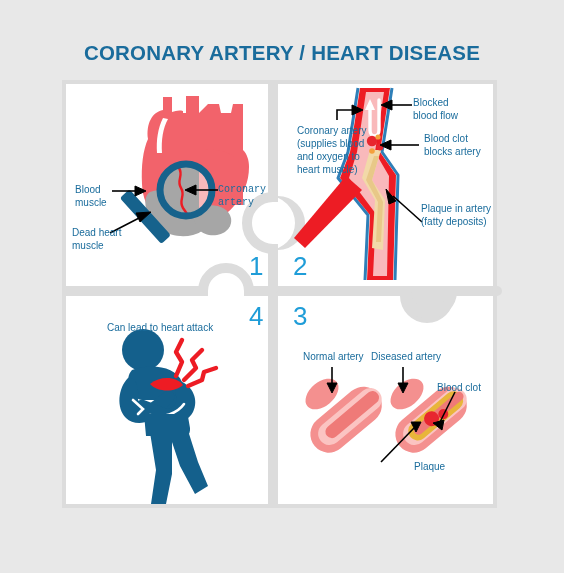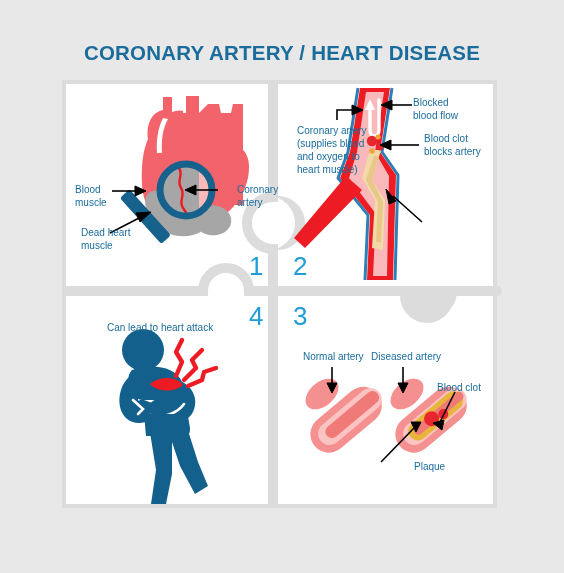--- a/index.html
+++ b/index.html
@@ -248,34 +248,36 @@
       <path d="M273,170 L273,197 A22,22 0 1 0 273,249 L273,290"></path>
 
       <path d="M180,291 L203,291 A22,22 0 1 1 249,291 L272,291"></path>
 
       <path d="M390,291 L406,291 A22,22 0 1 0 452,291 L497,291"></path>
     </g>
   </svg>
 
   <div class="lbl" style="left:75px;  top:183px;">Blood
 muscle</div>
-  <div class="lbl" style="left:81px;  top:226px;">Dead heart
+  <div class="lbl" style="left:72px;  top:226px;">Dead heart
 muscle</div>
-  <div class="lbl" style="left:237px; top:183px;">Coronary
+  <div class="lbl" style="left:218px; top:183px;font-family:Liberation Mono, monospace;">Coronary
 artery</div>
   <div class="num" style="left:249px; top:253px;">1</div>
 
   <div class="lbl" style="left:413px; top:96px;">Blocked
 blood flow</div>
   <div class="lbl" style="left:297px; top:124px;">Coronary artery
 (supplies blood
 and oxygen to
 heart muscle)</div>
   <div class="lbl" style="left:424px; top:132px;">Blood clot
 blocks artery</div>
+  <div class="lbl" style="left:421px; top:202px;">Plaque in artery
+(fatty deposits)</div>
   <div class="num" style="left:293px; top:253px;">2</div>
 
   <div class="lbl" style="left:303px; top:350px;">Normal artery</div>
   <div class="lbl" style="left:371px; top:350px;">Diseased artery</div>
   <div class="lbl" style="left:437px; top:381px;">Blood clot</div>
   <div class="lbl" style="left:390px; top:460px;margin-left:24px;">Plaque</div>
   <div class="num" style="left:293px; top:303px;">3</div>
 
   <div class="lbl" style="left:107px; top:321px;">Can lead to heart attack</div>
   <div class="num" style="left:249px; top:303px;">4</div>

